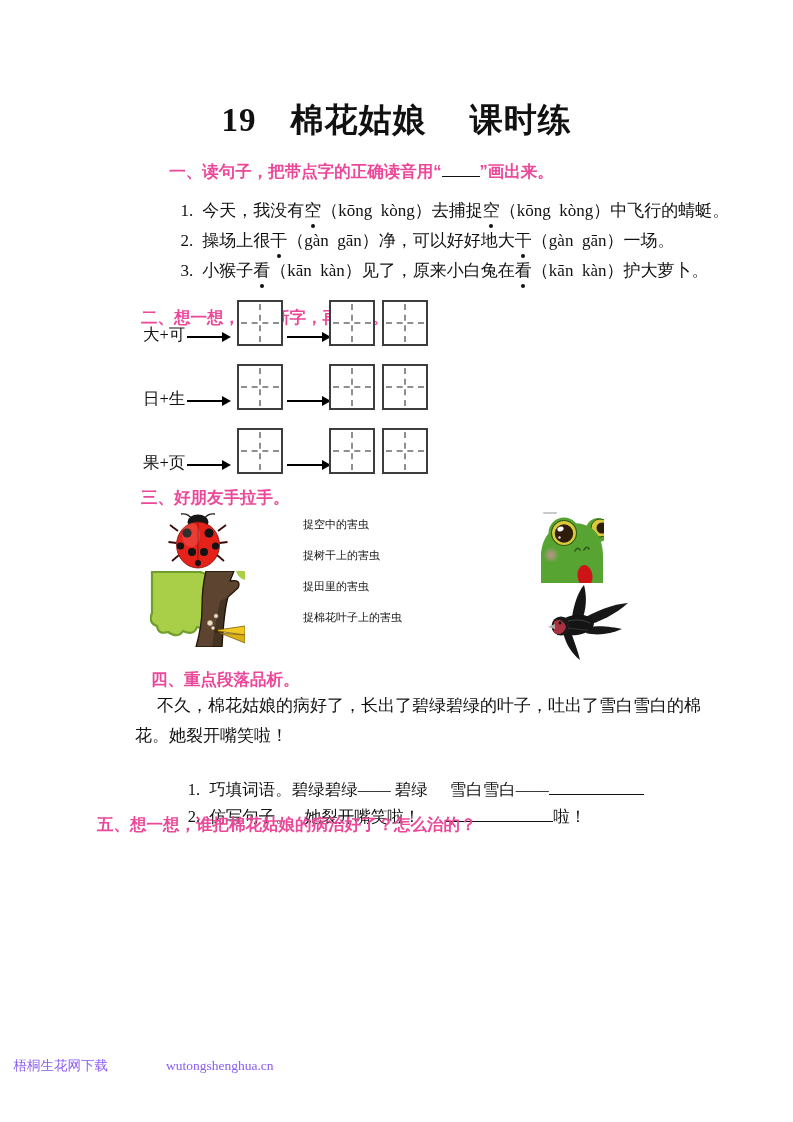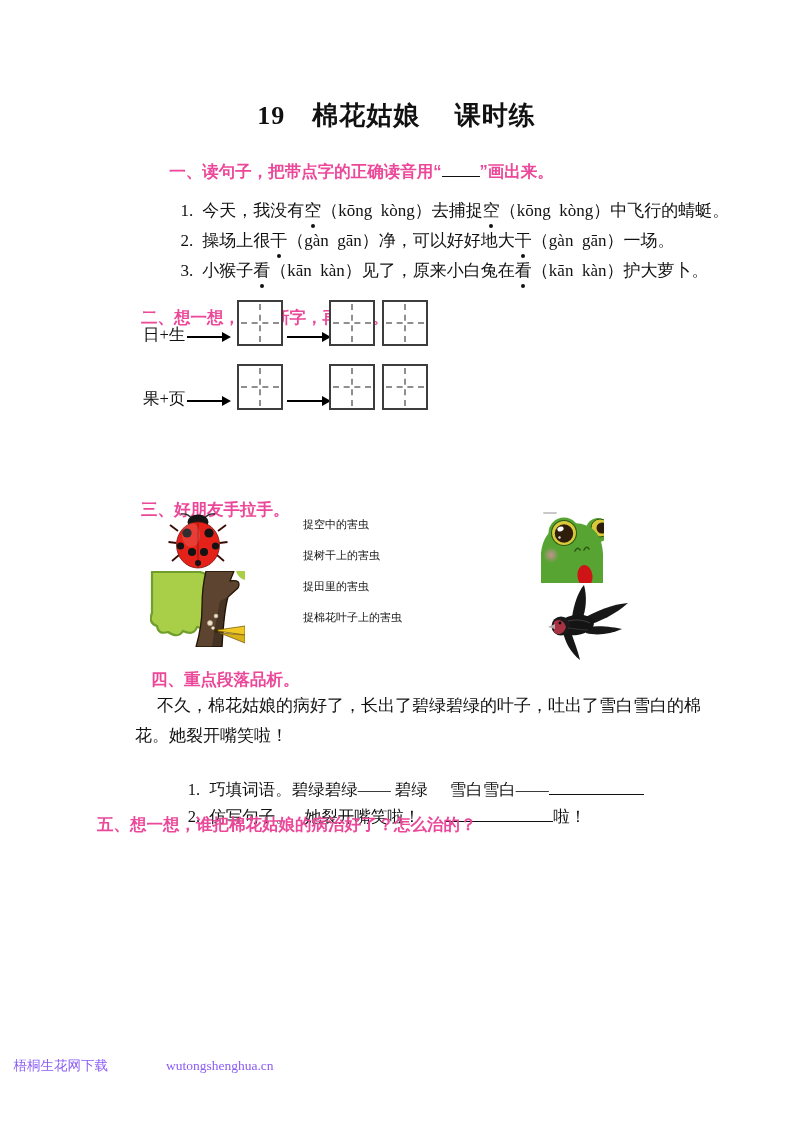--- a/index.html
+++ b/index.html
@@ -13,39 +13,39 @@
     overflow: hidden;
     font-family: "Liberation Serif", "DejaVu Serif", serif;
     color: #111111;
   }
   .abs { position: absolute; left: 0; right: 0; }
 
   
   .doc-title {
     top: 98px;
     text-align: center;
-    font-size: 26px;
+    font-size: 33px;
     font-weight: 700;
     letter-spacing: 1px;
     white-space: pre;
     font-family: "Liberation Serif", "DejaVu Serif", serif;
   }
 
   
   .sec-head {
     font-family: "Liberation Sans", "DejaVu Sans", sans-serif;
     font-weight: 700;
     font-size: 16.5px;
     white-space: pre;
     padding-left: 141px;
     color: #ec4899;
   }
   .h1a { top: 142px; padding-left: 151px; }
   .h2a { top: 264px; margin-top: 43px; }
-  .h3a { top: 487px; margin-top: 12px; }
+  .h3a { top: 487px; }
   .h4a { top: 669px; padding-left: 151px; }
   .h5a { top: 814px; padding-left: 97px; }
 
   
   .blank {
     display: inline-block;
     border-bottom: 1.5px solid #111;
     height: 0.95em;
     vertical-align: baseline;
   }
@@ -157,20 +157,30 @@
       <span class="num">2.</span><span>操场上很</span><span class="dz">干</span><span>（gàn  gān）净，可以好好地大</span><span class="dz">干</span><span>（gàn  gān）一场。</span>
     </div>
     <div class="line">
       <span class="num">3.</span><span>小猴子</span><span class="dz">看</span><span>（kān  kàn）见了，原来小白兔在</span><span class="dz">看</span><span>（kān  kàn）护大萝卜。</span>
     </div>
   </div>
 
   <div class="abs sec-head h2a">二、想一想，组成新字，再组词。</div>
 
   <div class="abs s2-rows">
+    <div class="w-row">
+      <span class="w-label">大+可</span>
+      <span class="arrow"></span>
+      <span class="gridbox"></span>
+      <span class="arrow mid"></span>
+      <span class="pair">
+        <span class="gridbox"></span>
+        <span class="gridbox"></span>
+      </span>
+    </div>
     <div class="w-row">
       <span class="w-label">日+生</span>
       <span class="arrow"></span>
       <span class="gridbox"></span>
       <span class="arrow mid"></span>
       <span class="pair">
         <span class="gridbox"></span>
         <span class="gridbox"></span>
       </span>
     </div>

